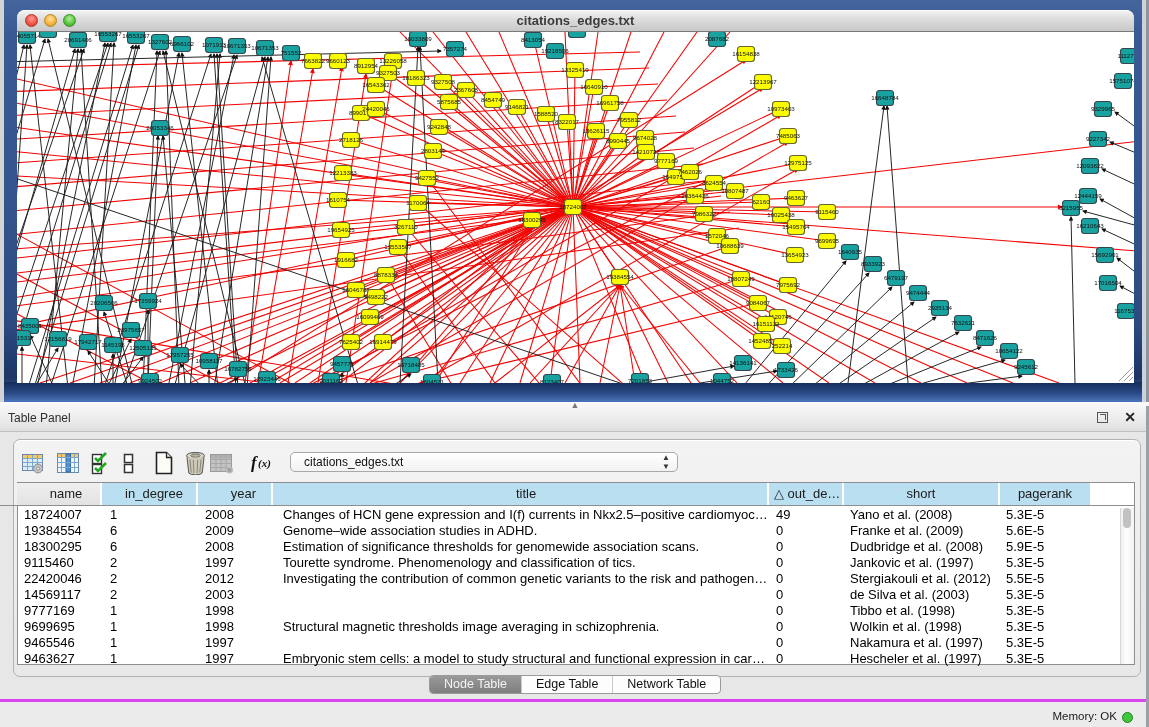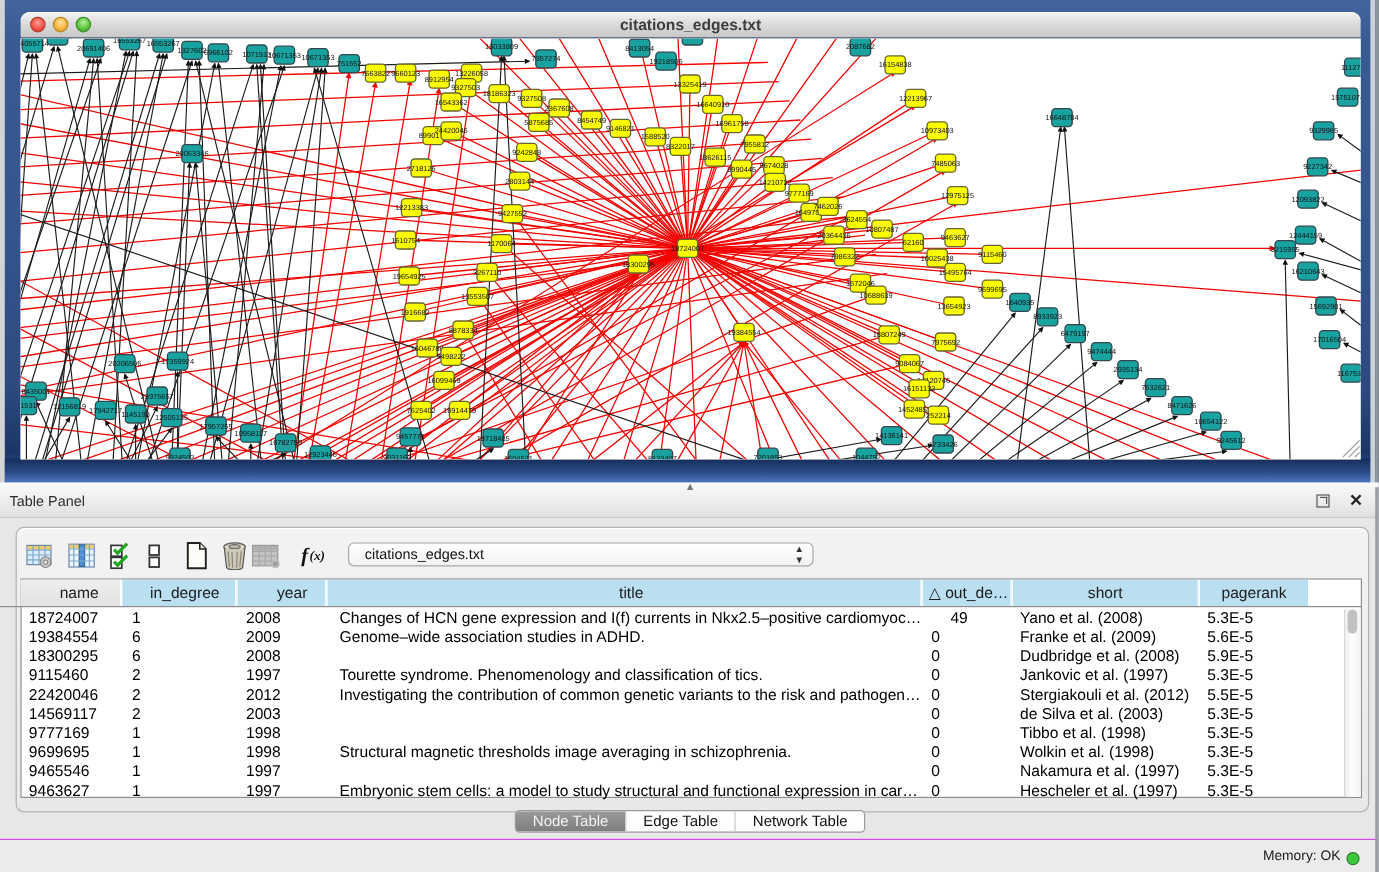--- a/index.html
+++ b/index.html
@@ -35,21 +35,21 @@
 .hc.blue{background:#b9dff0}
 #hrow{position:absolute;left:0px;top:483px;width:1135px;height:23px;border-bottom:1px solid #8e8e8e}
 .trow{position:absolute;left:0px;width:1135px;height:16px}
 .cell{position:absolute;font-size:13px;color:#000;white-space:nowrap}
 #sbar{position:absolute;left:1120px;top:508px;width:14px;height:156px;background:linear-gradient(90deg,#efefef,#fdfdfd 40%,#f4f4f4);border-left:1px solid #d8d8d8}
 #sbar .th{position:absolute;left:2px;top:0px;width:8px;height:20px;background:#c2c2c2;border-radius:4px}
 #tabs{position:absolute;left:429px;top:675px;height:19px;display:flex;border:1px solid #9a9a9a;border-radius:4px;overflow:hidden;background:#fdfdfd}
 .tab{font-size:12.5px;padding:0 14px;line-height:17px;color:#111}
 .tab.sel{background:linear-gradient(180deg,#9a9a9a,#7e7e7e);color:#f4f4f4}
 .tab.mid{border-left:1px solid #c9c9c9;border-right:1px solid #c9c9c9}
-#status{position:absolute;left:0;top:699px;width:1149px;height:28px;background:#ebebeb;border-top:1px solid #d946ef}
+#status{position:absolute;left:0;top:699px;width:1149px;height:28px;background:#ebebeb;border-top:3px solid #d946ef}
 #status .m{position:absolute;right:32px;top:8px;font-size:11.5px;color:#1a1a1a}
 #status .dot{position:absolute;right:16px;top:10px;width:11px;height:11px;border-radius:50%;background:#3cc73c;border:1px solid #2a7d2a}
 #redge{position:absolute;right:0;top:406px;width:3px;height:321px;background:#9aa0a6}
 </style></head><body>
 <div id="top">
   <div class="lstrip"></div>
   <div id="blueband"></div>
   <div id="win">
     <div id="titlebar">
       <div id="wtitle">citations_edges.txt</div>
@@ -681,37 +681,38 @@
     <div class="hc blue" style="left:273px;width:495px;text-indent:12px;">title</div>
     <div class="hc blue" style="left:769px;width:74px;text-align:left;padding-left:5px;">△ out_de…</div>
     <div class="hc blue" style="left:844px;width:155px;">short</div>
     <div class="hc blue" style="left:1000px;width:91px;">pagerank</div>
   </div>
 <div class="trow" style="top:507px">
     <div class="cell" style="left:24px;top:0px">18724007</div>
     <div class="cell" style="left:110px;top:0px">1</div>
     <div class="cell" style="left:205px;top:0px">2008</div>
     <div class="cell" style="left:283px;top:0px">Changes of HCN gene expression and I(f) currents in Nkx2.5–positive cardiomyoc…</div>
-    <div class="cell" style="left:792px;top:0px">49</div>
+    <div class="cell" style="left:776px;top:0px">49</div>
     <div class="cell" style="left:850px;top:0px">Yano et al. (2008)</div>
     <div class="cell" style="left:1006px;top:0px">5.3E-5</div>
   </div>
 <div class="trow" style="top:523px">
     <div class="cell" style="left:24px;top:0px">19384554</div>
     <div class="cell" style="left:110px;top:0px">6</div>
     <div class="cell" style="left:205px;top:0px">2009</div>
     <div class="cell" style="left:283px;top:0px">Genome–wide association studies in ADHD.</div>
     <div class="cell" style="left:776px;top:0px">0</div>
     <div class="cell" style="left:850px;top:0px">Franke et al. (2009)</div>
     <div class="cell" style="left:1006px;top:0px">5.6E-5</div>
   </div>
 <div class="trow" style="top:539px">
     <div class="cell" style="left:24px;top:0px">18300295</div>
     <div class="cell" style="left:110px;top:0px">6</div>
     <div class="cell" style="left:205px;top:0px">2008</div>
+    <div class="cell" style="left:283px;top:0px">Estimation of significance thresholds for genomewide association scans.</div>
     <div class="cell" style="left:776px;top:0px">0</div>
     <div class="cell" style="left:850px;top:0px">Dudbridge et al. (2008)</div>
     <div class="cell" style="left:1006px;top:0px">5.9E-5</div>
   </div>
 <div class="trow" style="top:555px">
     <div class="cell" style="left:24px;top:0px">9115460</div>
     <div class="cell" style="left:110px;top:0px">2</div>
     <div class="cell" style="left:205px;top:0px">1997</div>
     <div class="cell" style="left:283px;top:0px">Tourette syndrome. Phenomenology and classification of tics.</div>
     <div class="cell" style="left:776px;top:0px">0</div>

